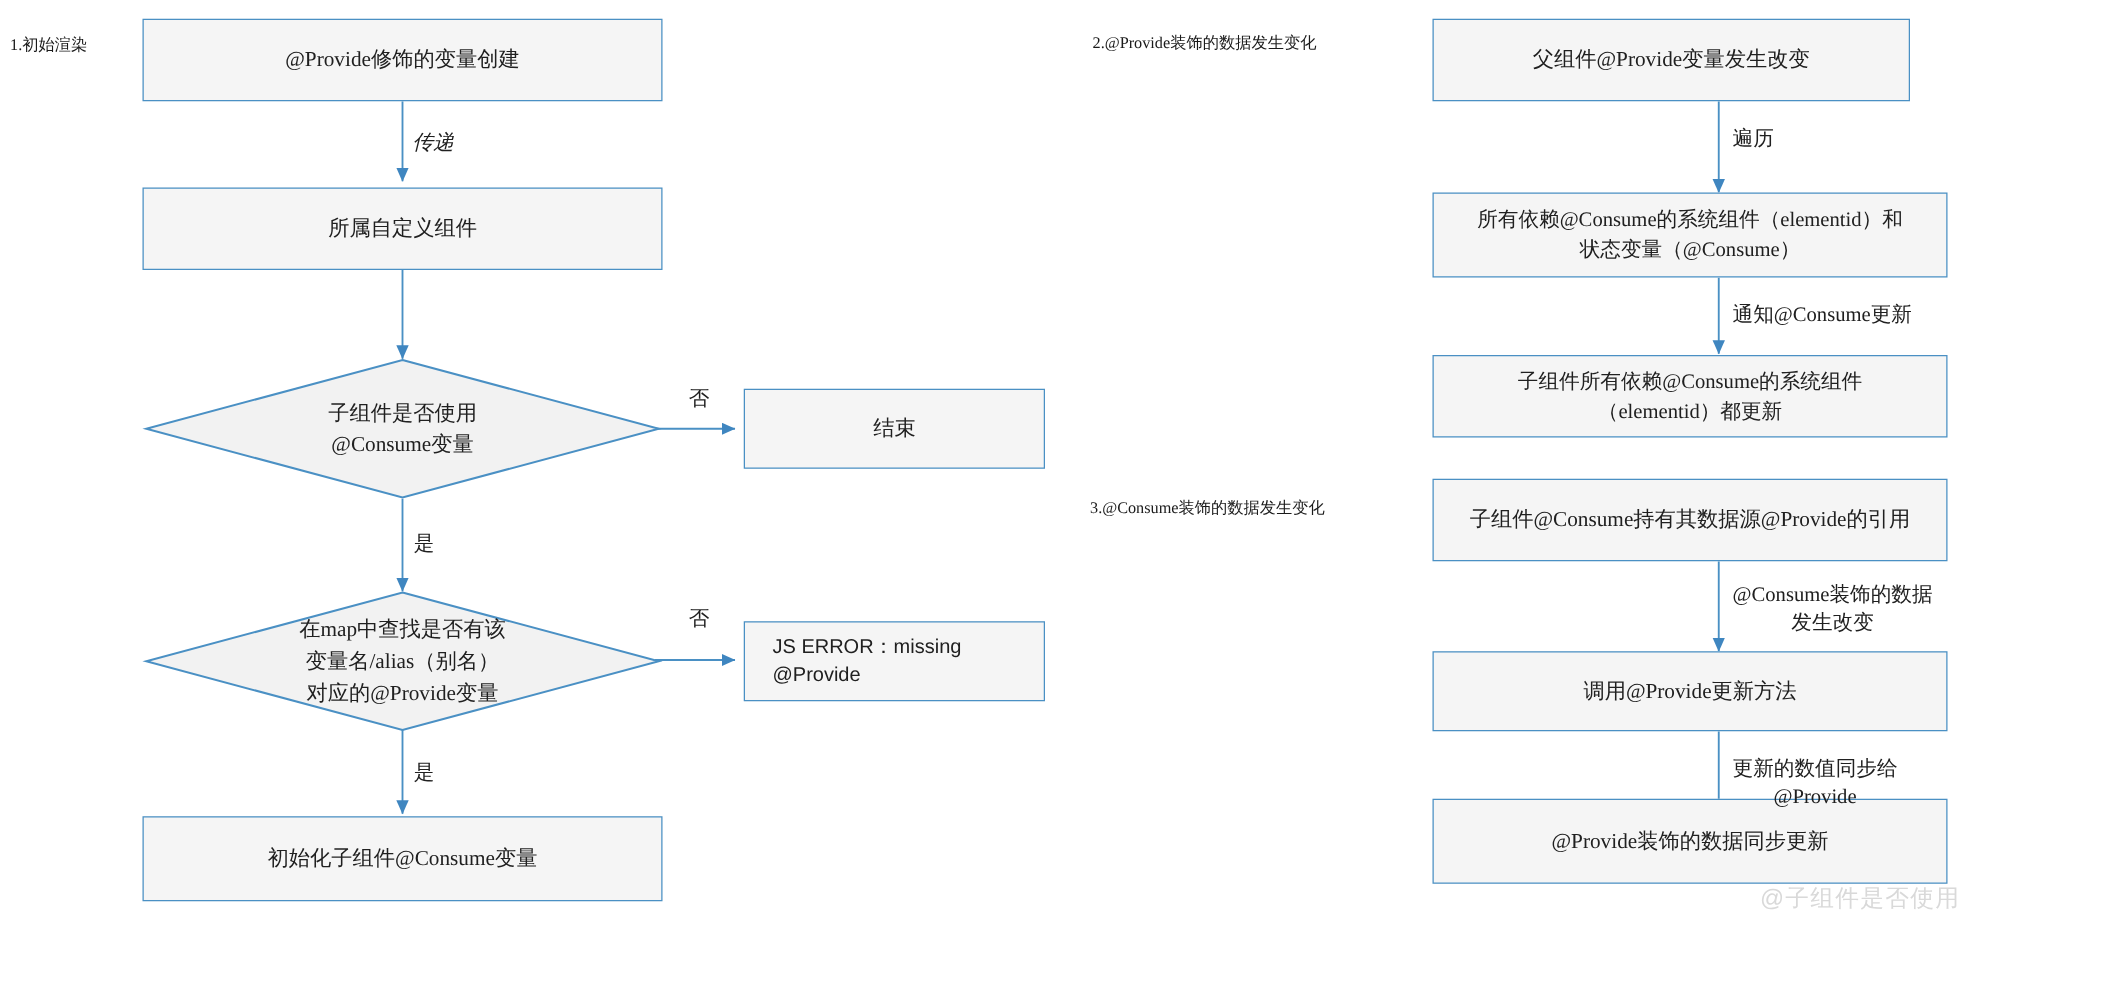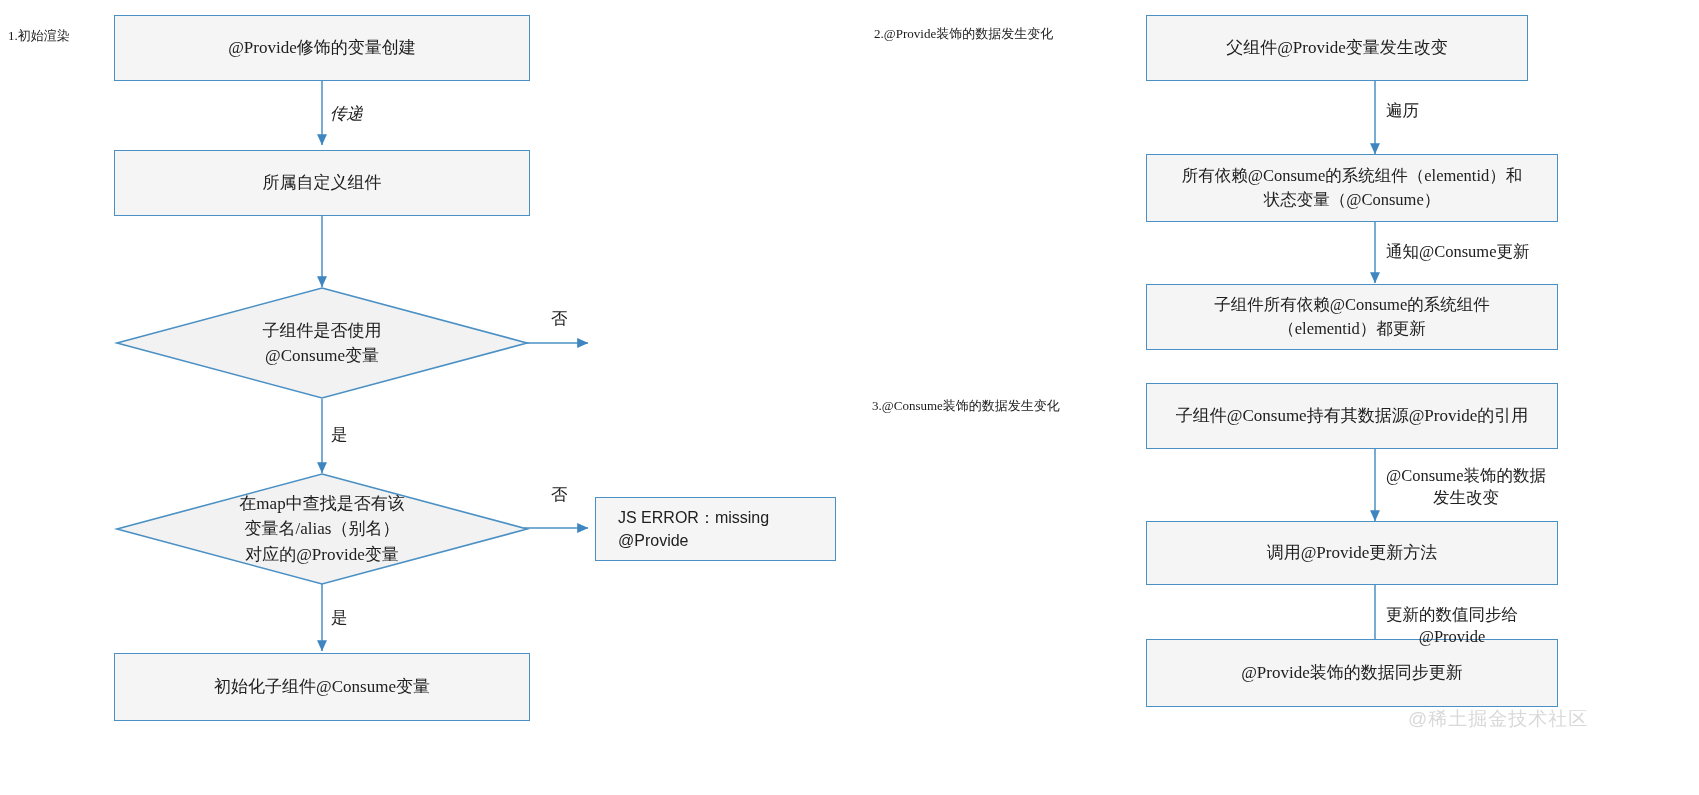--- a/index.html
+++ b/index.html
@@ -132,20 +132,21 @@
   <div class="node" style="left:114px; top:150px; width:416px; height:66px;">所属自定义组件</div>
 
   <div class="diamond-wrap" style="left:116px; top:287px; width:412px; height:112px;">
     <svg width="412" height="112" viewBox="0 0 412 112">
       <polygon points="206,1 411,56 206,111 1,56" fill="#f2f2f2" stroke="#4a90c4" stroke-width="1.6"></polygon>
     </svg>
     <div class="diamond-label">子组件是否使用
 @Consume变量</div>
   </div>
 
+  <div class="node" style="left:595px; top:311px; width:241px; height:64px;">结束</div>
 
   <div class="diamond-wrap" style="left:116px; top:473px; width:412px; height:112px;">
     <svg width="412" height="112" viewBox="0 0 412 112">
       <polygon points="206,1 411,56 206,111 1,56" fill="#f2f2f2" stroke="#4a90c4" stroke-width="1.6"></polygon>
     </svg>
     <div class="diamond-label">在map中查找是否有该
 变量名/alias（别名）
 对应的@Provide变量</div>
   </div>
 
@@ -180,15 +181,15 @@
   <div class="edge-label" style="left:1386px; top:100px;">遍历</div>
 
   <div class="edge-label" style="left:1386px; top:241px;">通知@Consume更新</div>
 
   <div class="edge-label" style="left:1386px; top:465px;">@Consume装饰的数据
 发生改变</div>
 
   <div class="edge-label" style="left:1386px; top:604px;text-align:center;">更新的数值同步给
 @Provide</div>
 
-  <div class="watermark" style="left:1408px; top:706px;">@稀土掘金技术社区</div>
+  <div class="watermark" style="left:1408px; top:706px;">@子组件是否使用</div>
 
 </div>
 
 </body></html>

